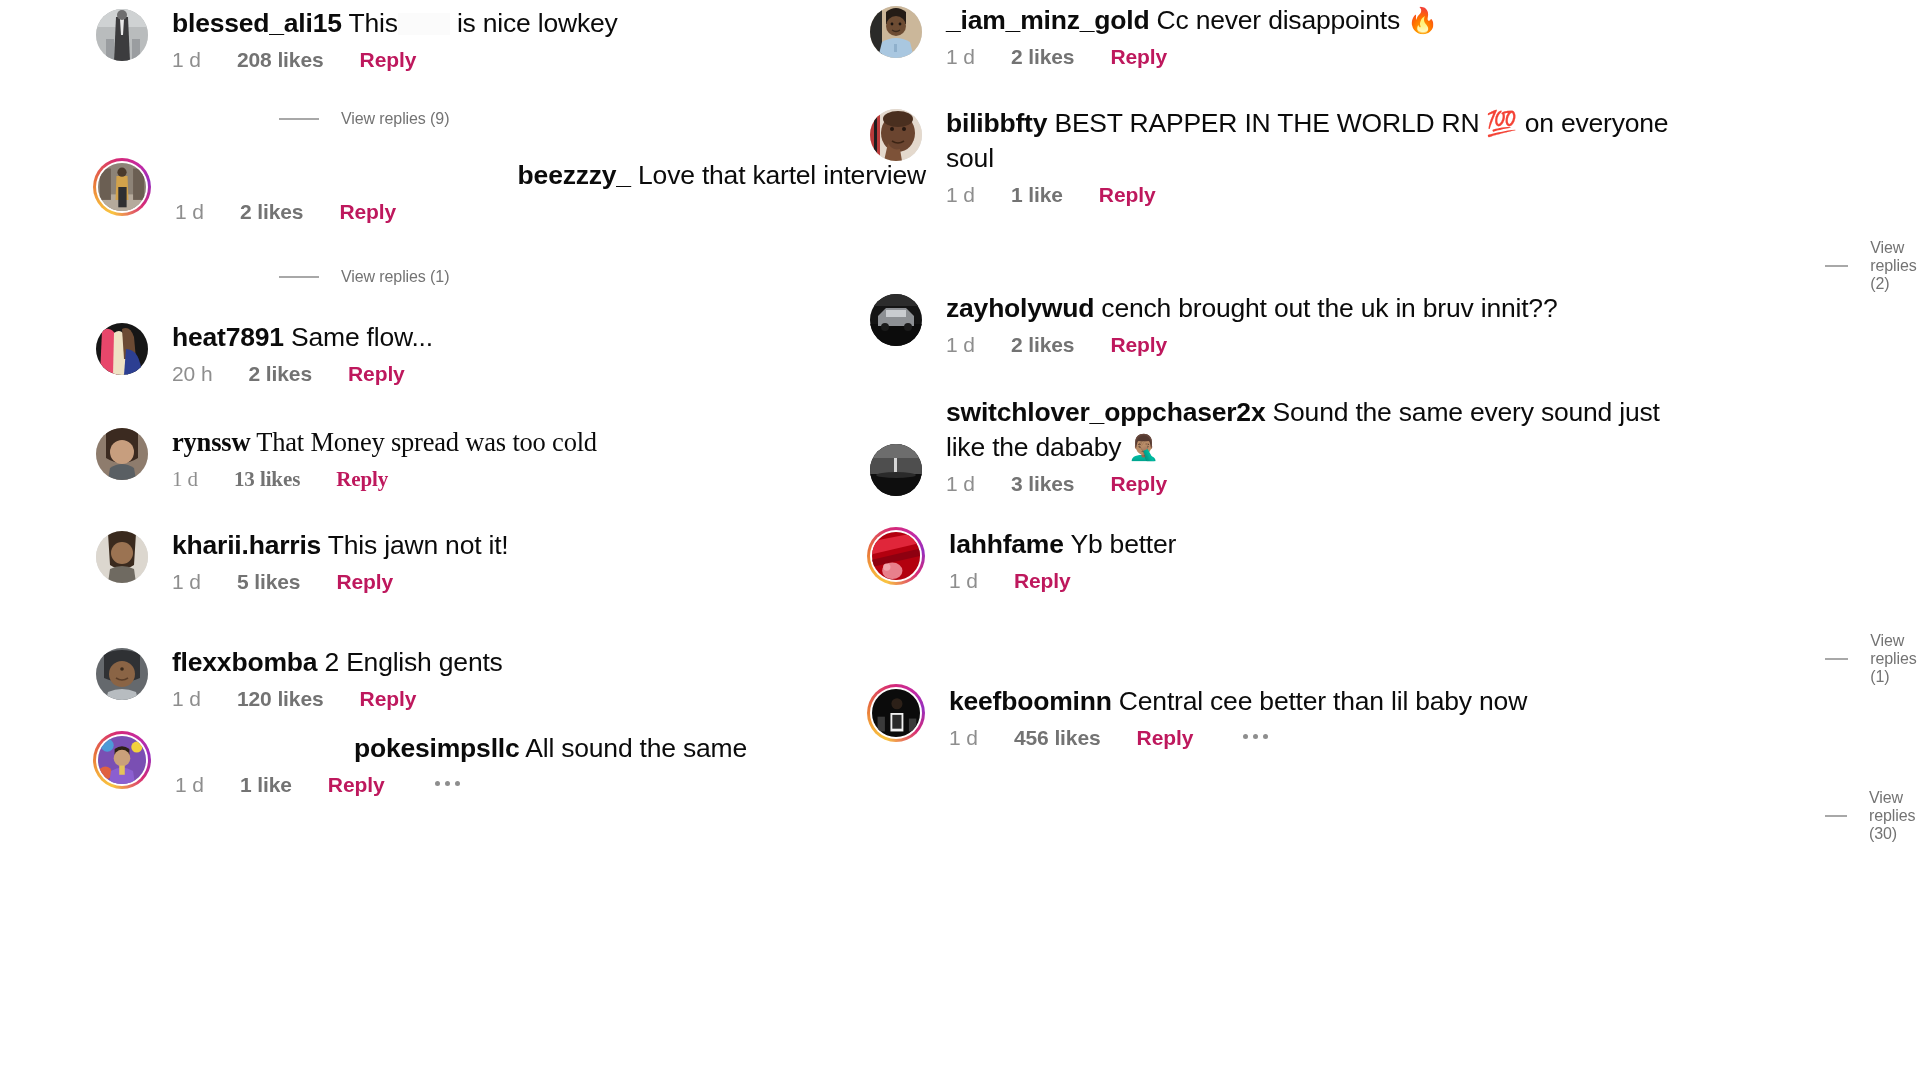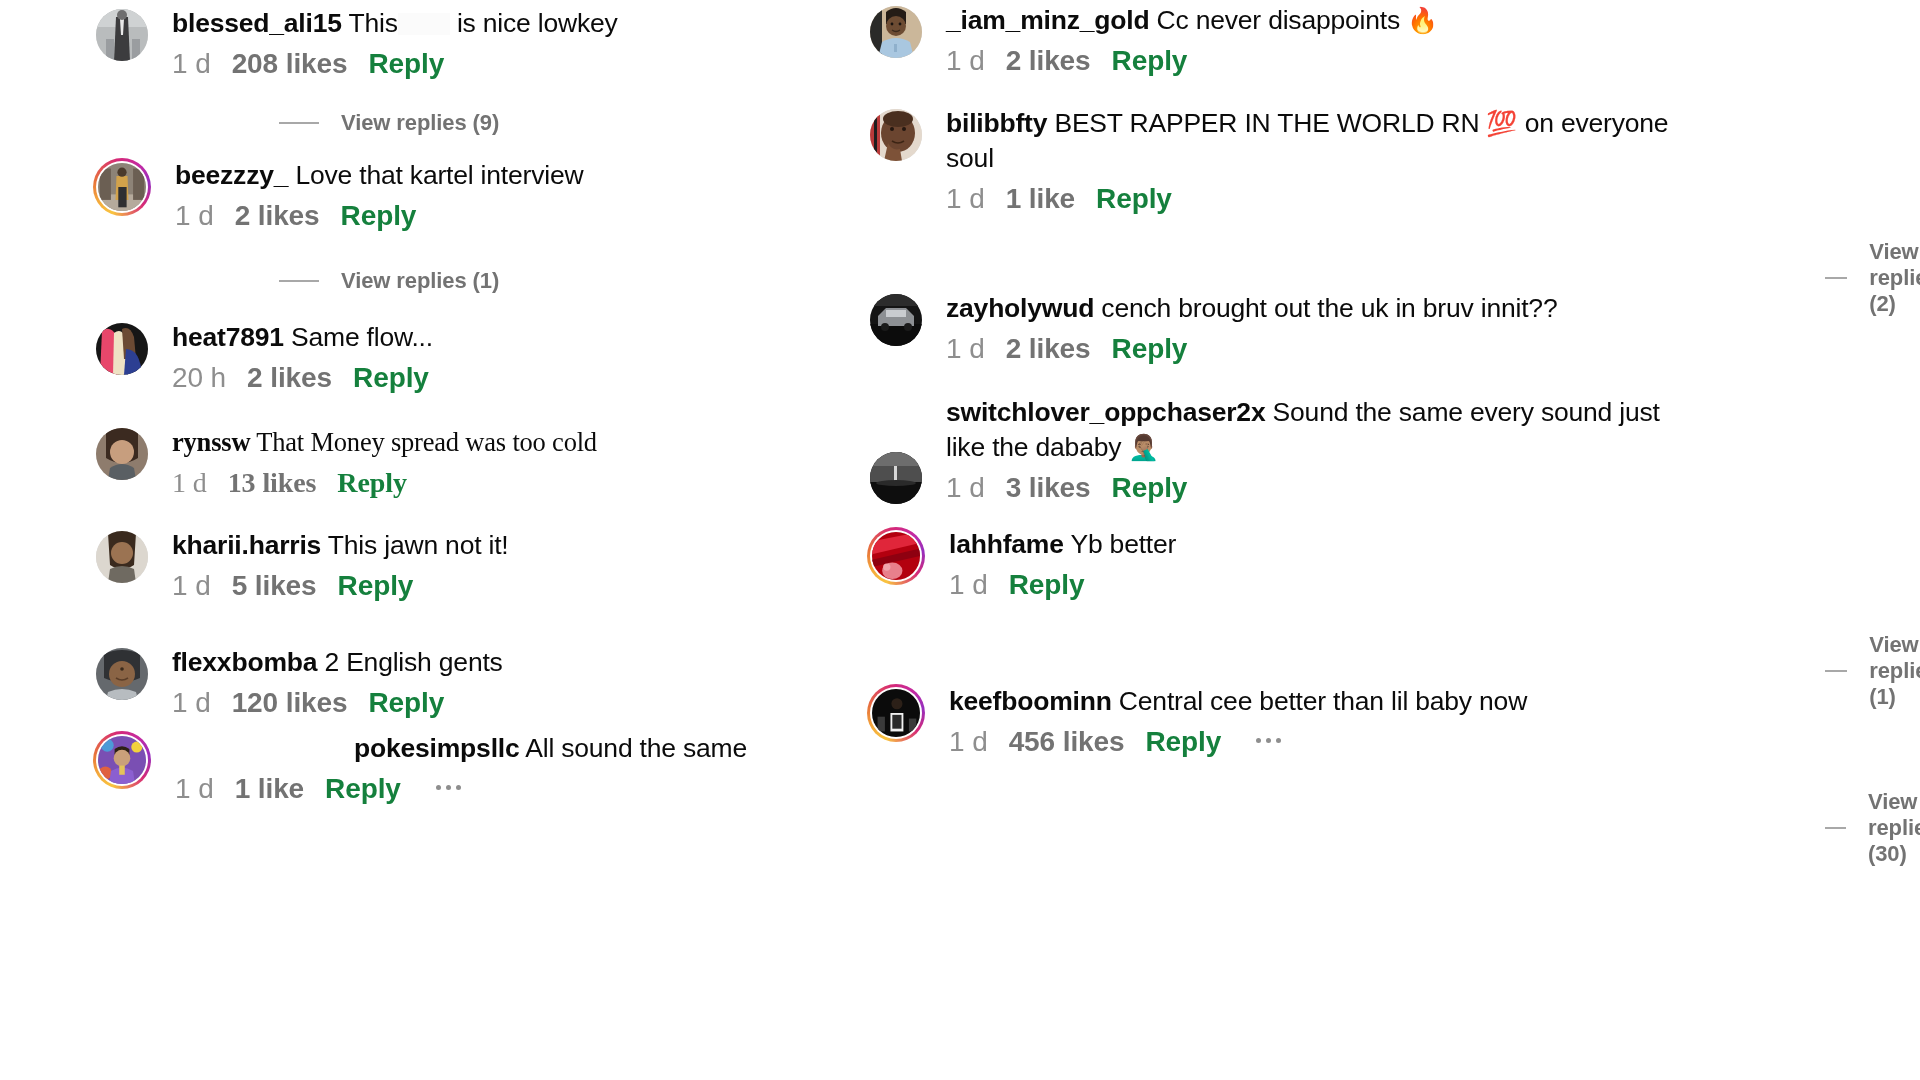--- a/index.html
+++ b/index.html
@@ -111,50 +111,50 @@
     width: 52px;
     height: 22px;
     vertical-align: -3px;
     background: #fbfbfb;
   }
 
   .meta {
     margin-top: 7px;
     display: flex;
     align-items: center;
-    gap: 21px;
-    font-size: 28px;
+    gap: 36px;
+    font-size: 21px;
     color: #737373;
     letter-spacing: -0.1px;
   }
   .meta .m-time { color: #8e8e8e; font-weight: normal; }
   .meta .m-likes { color: #737373; font-weight: bold; }
-  .meta .m-reply { color: #15803d; font-weight: bold; }
+  .meta .m-reply { color: #be185d; font-weight: bold; }
   .meta .dots {
     display: inline-flex;
     gap: 5px;
     align-items: center;
     margin-left: 14px;
     padding-bottom: 4px;
   }
   .meta .dots i {
     display: block;
     width: 5px;
     height: 5px;
     border-radius: 50%;
     background: #8e8e8e;
   }
 
   
   .view-replies {
     display: flex;
     align-items: center;
     gap: 22px;
-    font-size: 22px;
-    font-weight: bold;
+    font-size: 16px;
+    font-weight: normal;
     color: #737373;
     letter-spacing: -0.1px;
   }
   .view-replies .dash {
     display: block;
     width: 40px;
     height: 2px;
     background: #a8a8a8;
   }
 
@@ -190,21 +190,21 @@
           <span class="m-reply">Reply</span>
         </div>
       </div>
     </div>
 
     <div class="view-replies abs" style="left:279px; top:110px;">
       <span class="dash"></span>
       <span>View replies (9)</span>
     </div>
 
-    <div class="comment abs" style="left:96px; top:158px; width:830px;">
+    <div class="comment abs" style="left:96px; top:158px; width:830px;text-align:right;">
       <div class="avatar-wrap ring">
         <div class="avatar-inner-pad">
           <div class="avatar">
             <svg viewBox="0 0 52 52" preserveAspectRatio="xMidYMid slice">
               <rect width="52" height="52" fill="#8d8377"></rect>
               <rect x="0" y="34" width="52" height="18" fill="#b5aa9c"></rect>
               <rect x="2" y="6" width="12" height="34" fill="#6b5f53"></rect>
               <rect x="38" y="6" width="12" height="34" fill="#6b5f53"></rect>
               <path d="M20 14 L32 14 L33 40 L19 40 Z" fill="#d2a24b"></path>
               <rect x="22" y="26" width="9" height="22" fill="#2f2f31"></rect>

